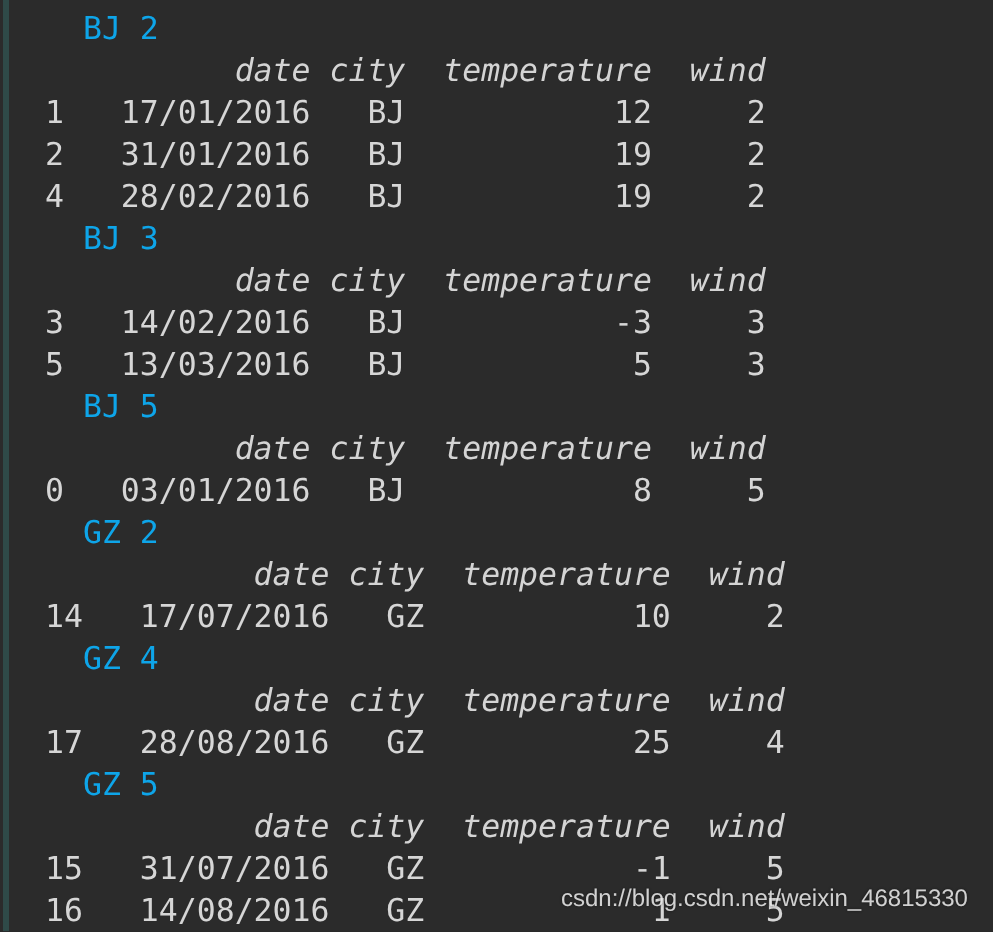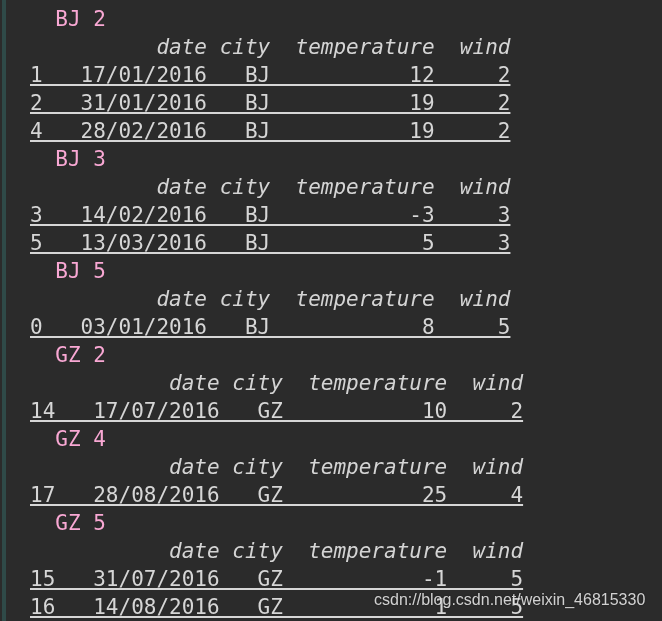--- a/index.html
+++ b/index.html
@@ -46,31 +46,30 @@
   }
 
   .console-line {
     display: block;
     height: 28px;
     white-space: pre;
     color: #d6d6d6;
   }
 
   .group-key {
-    color: #f9a8d4;
+    color: #0ea5e9;
   }
 
   .table-header {
     color: #d4d4d4;
     font-style: italic;
   }
 
   .table-row {
     color: #d6d6d6;
-    text-decoration: underline;
   }
 
   
   #watermark {
     position: absolute;
     left: 374px;
     top: 590px;
     font-family: "Liberation Sans", sans-serif;
     font-size: 16px;
     line-height: 20px;

